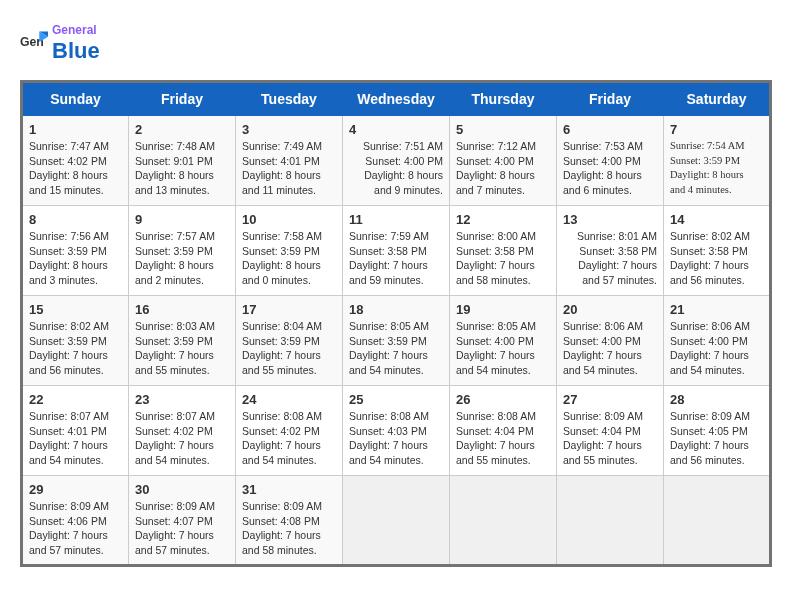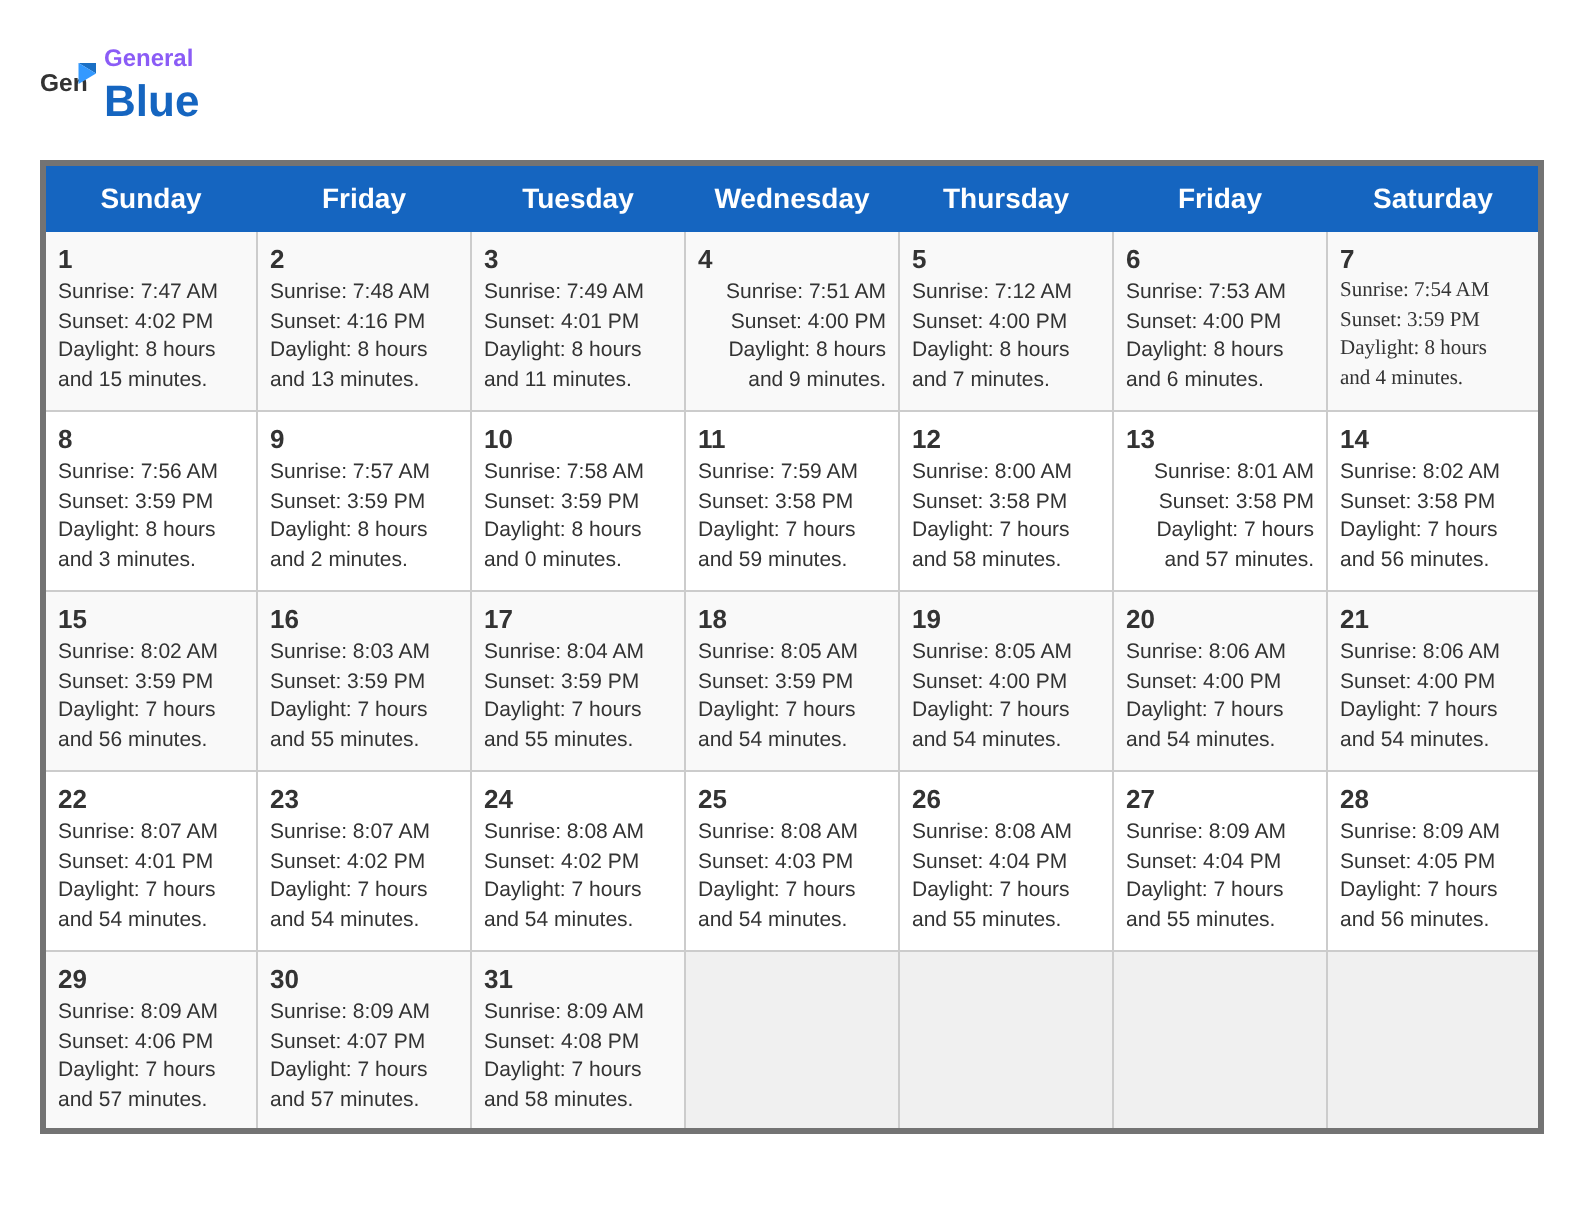--- a/index.html
+++ b/index.html
@@ -128,21 +128,21 @@
         <td>
           <span class="day-number">1</span>
           <div class="day-info" style="white-space: pre-line;">Sunrise: 7:47 AM
 Sunset: 4:02 PM
 Daylight: 8 hours
 and 15 minutes.</div>
         </td>
         <td>
           <span class="day-number">2</span>
           <div class="day-info" style="white-space: pre-line;">Sunrise: 7:48 AM
-Sunset: 4:16 PM
+Sunset: 9:01 PM
 Daylight: 8 hours
 and 13 minutes.</div>
         </td>
         <td>
           <span class="day-number">3</span>
           <div class="day-info" style="white-space: pre-line;">Sunrise: 7:49 AM
 Sunset: 4:01 PM
 Daylight: 8 hours
 and 11 minutes.</div>
         </td>

